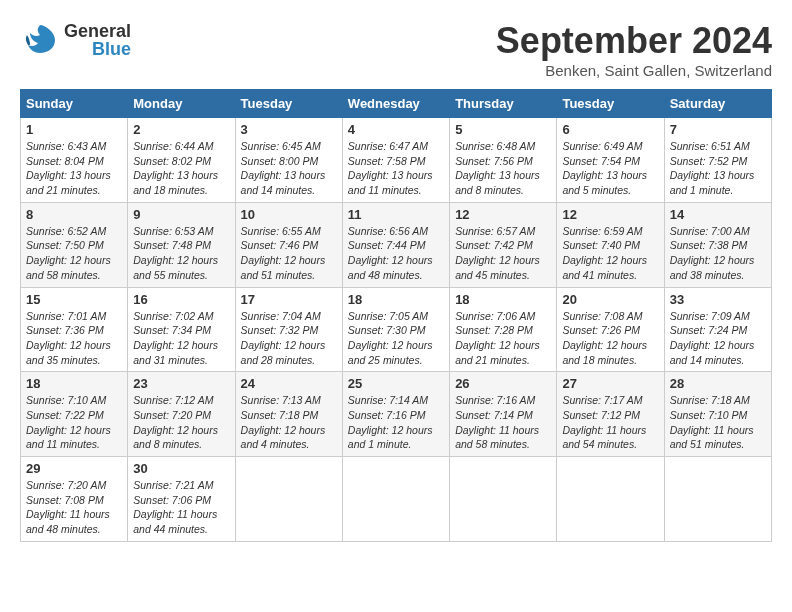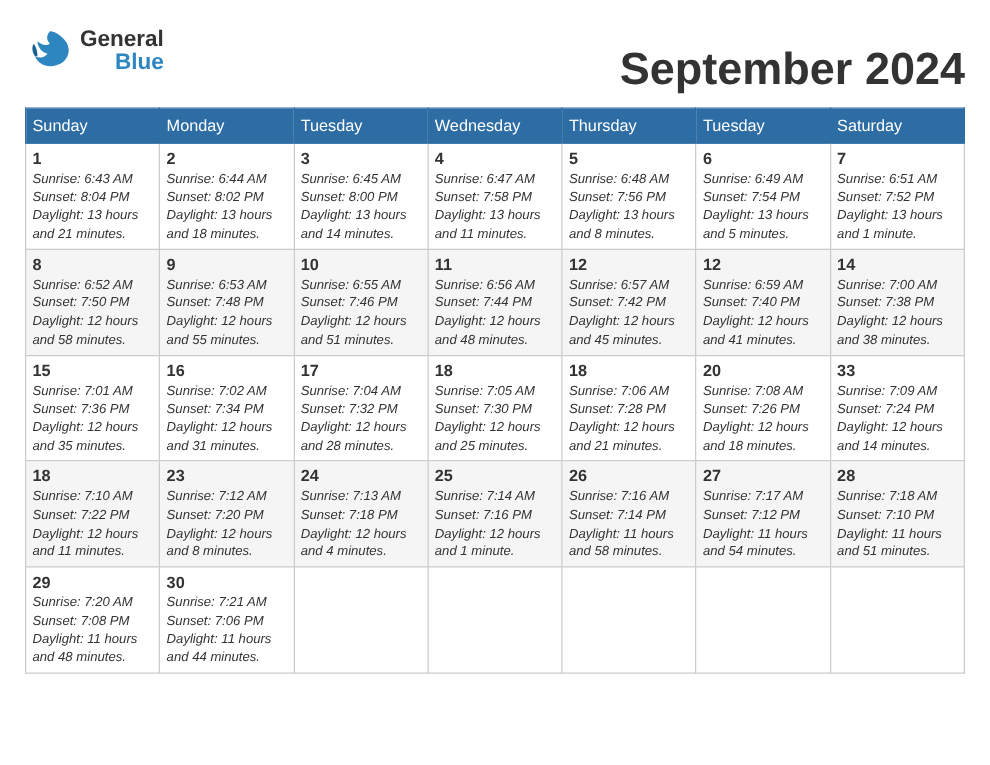--- a/index.html
+++ b/index.html
@@ -12,21 +12,20 @@
     }
     .header-area {
       display: flex;
       justify-content: space-between;
       align-items: flex-start;
       margin-bottom: 10px;
       gap: 28px;
     }
     .title-area {
       text-align: right;
-      margin-top: 14px;
     }
     .month-title {
       font-size: 36px;
       font-weight: bold;
       color: #333;
     }
     .location-title {
       font-size: 15px;
       color: #555;
     }
@@ -34,21 +33,21 @@
       width: 100%;
       border-collapse: collapse;
       font-size: 11px;
     }
     .calendar-table th {
       background-color: #2e6da4;
       color: #fff;
       text-align: left;
       padding: 6px 5px;
       font-size: 13px;
-      font-weight: normal;
+      font-weight: bold;
       border: 1px solid #2e6da4;
     }
     .calendar-table td {
       border: 1px solid #ccc;
       vertical-align: top;
       padding: 4px 5px;
       height: 80px;
       width: 107px;
       background: #fff;
     }
@@ -106,20 +105,21 @@
       <path d="M20 5 C25 5, 35 12, 35 20 C35 28, 28 33, 20 33 C15 33, 10 30, 8 25 C12 27, 16 26, 18 23 C14 22, 10 18, 10 13 C13 16, 17 17, 20 15 C17 12, 17 8, 20 5Z" fill="#2e86c1"></path>
       <path d="M8 25 C6 22, 5 18, 7 15 C9 18, 10 21, 10 25Z" fill="#1a6090"></path>
     </svg>
     <div class="logo-name-block">
       <span class="logo-general">General</span>
       <span class="logo-blue">Blue</span>
     </div>
   </div>
   <div class="title-area">
     <div class="month-title">September 2024</div>
+    <div class="location-title">Benken, Saint Gallen, Switzerland</div>
   </div>
 </div>
 
 <table class="calendar-table">
   <thead>
     <tr>
       <th>Sunday</th>
       <th>Monday</th>
       <th>Tuesday</th>
       <th>Wednesday</th>

